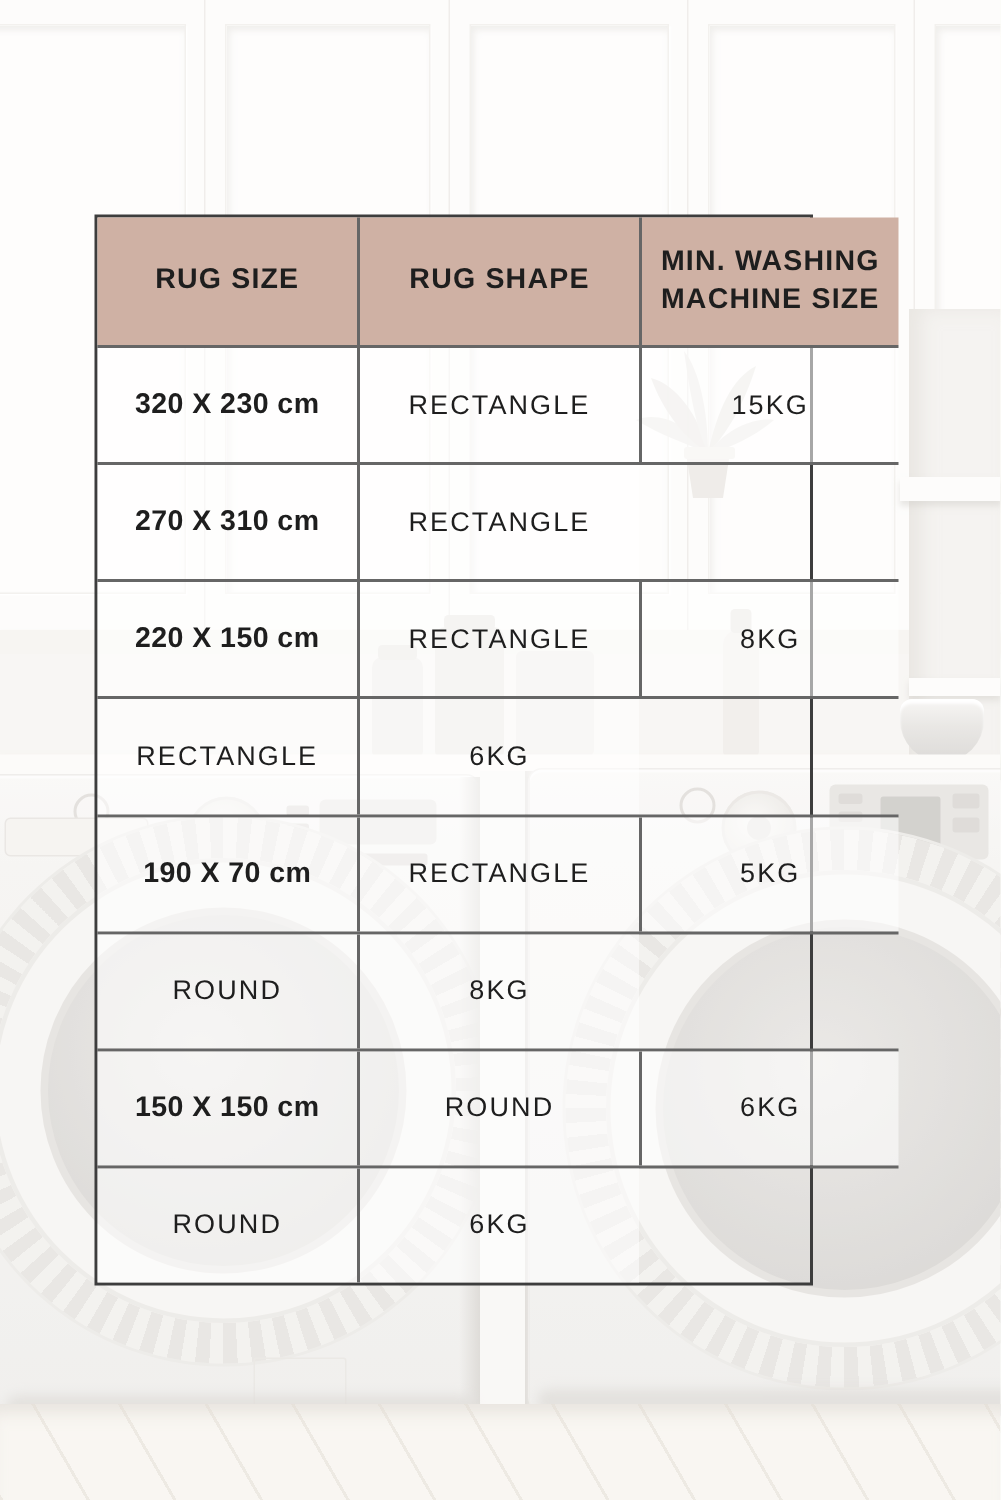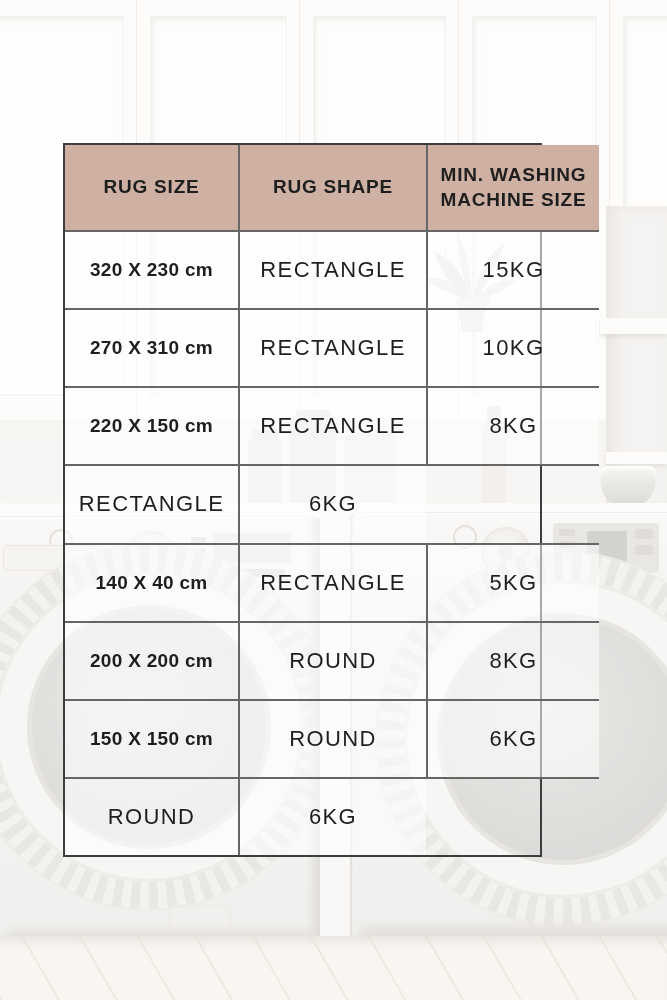--- a/index.html
+++ b/index.html
@@ -66,21 +66,21 @@
   .rug-table{position:absolute;left:63px;top:143px;width:479px;height:714px;box-sizing:border-box;
     border:2px solid var(--table-border,#3d3d3d);display:grid;grid-template-rows:85px repeat(8,1fr);}
   .t-row{display:grid;grid-template-columns:173px 188px 173px;border-top:2px solid var(--grid-line,#666);}
   .t-row:first-child{border-top:none;}
   .t-cell{display:flex;align-items:center;justify-content:center;text-align:center;
     border-left:2px solid var(--grid-line,#666);padding:4px 8px;box-sizing:border-box;
     background:rgba(255,255,255,.55);color:var(--text,#1e1e1e);}
   .t-cell:first-child{border-left:none;}
   .head .t-cell{background:var(--header-bg,#cfb1a4);font-weight:800;font-size:19px;letter-spacing:.8px;line-height:1.3;}
   .c-size{font-weight:800;font-size:19px;letter-spacing:.3px;}
-  .c-val{font-weight:400;font-size:22px;letter-spacing:1.4px;}
+  .c-val{font-weight:400;font-size:18px;letter-spacing:1.4px;}
 </style>
 </head>
 <body>
 
 <div class="stage">
 
   <div class="scene">
     <div class="cabinets">
       <div class="door" style="left:-30px;width:166px;">
           <div class="panel"></div>
@@ -178,38 +178,36 @@
       <div class="t-cell">MIN. WASHING MACHINE SIZE</div>
     </div>
     <div class="t-row">
       <div class="t-cell c-size">320 X 230 cm</div>
       <div class="t-cell c-val">RECTANGLE</div>
       <div class="t-cell c-val">15KG</div>
     </div>
     <div class="t-row">
       <div class="t-cell c-size">270 X 310 cm</div>
       <div class="t-cell c-val">RECTANGLE</div>
-      <div class="t-cell c-val">10KG</div>
     </div>
     <div class="t-row">
       <div class="t-cell c-size">220 X 150 cm</div>
       <div class="t-cell c-val">RECTANGLE</div>
       <div class="t-cell c-val">8KG</div>
     </div>
     <div class="t-row">
       <div class="t-cell c-val">RECTANGLE</div>
       <div class="t-cell c-val">6KG</div>
     </div>
     <div class="t-row">
-      <div class="t-cell c-size">140 X 40 cm</div>
+      <div class="t-cell c-size">190 X 70 cm</div>
       <div class="t-cell c-val">RECTANGLE</div>
       <div class="t-cell c-val">5KG</div>
     </div>
     <div class="t-row">
-      <div class="t-cell c-size">200 X 200 cm</div>
       <div class="t-cell c-val">ROUND</div>
       <div class="t-cell c-val">8KG</div>
     </div>
     <div class="t-row">
       <div class="t-cell c-size">150 X 150 cm</div>
       <div class="t-cell c-val">ROUND</div>
       <div class="t-cell c-val">6KG</div>
     </div>
     <div class="t-row">
       <div class="t-cell c-val">ROUND</div>

